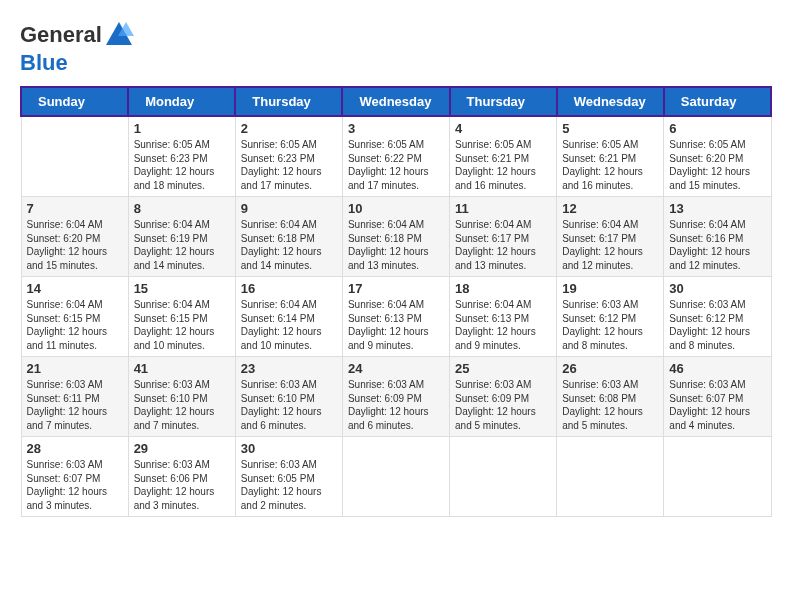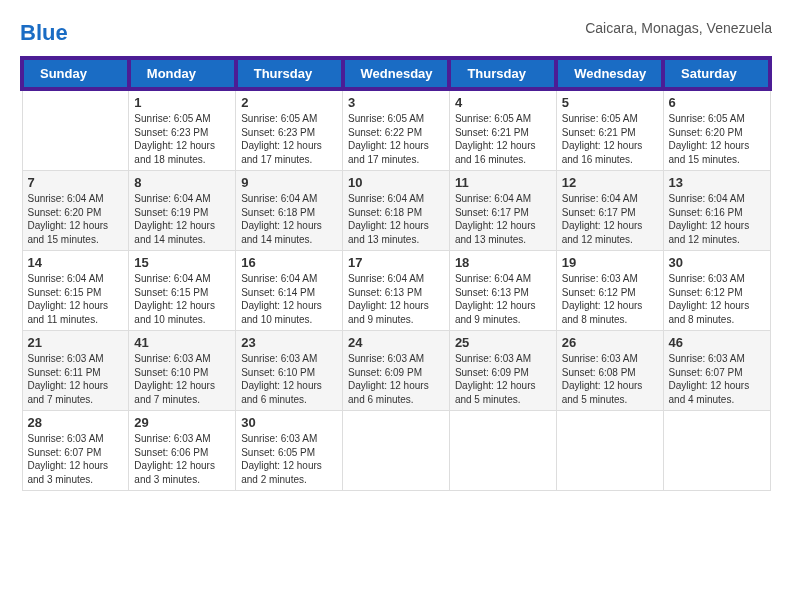--- a/index.html
+++ b/index.html
@@ -57,21 +57,21 @@
       border-collapse: collapse;
       table-layout: fixed;
     }
     .calendar th {
       background-color: #1a6cc4;
       color: #fff;
       padding: 6px 16px;
       font-size: 13px;
       font-weight: bold;
       text-align: left;
-      border: 4px solid #4c1d95;
+      border: 2px solid #4c1d95;
     }
     .calendar td {
       vertical-align: top;
       padding: 4px 5px;
       border: 1px solid #ddd;
       font-size: 10.5px;
       color: #333;
       height: 80px;
       width: 108px;
     }
@@ -93,24 +93,30 @@
     }
     .week-row:nth-child(even) td {
       background: #f5f5f5;
     }
   </style>
 </head>
 <body>
 
 <div class="header">
   <div class="logo">
+    <div class="logo-text">
+      <span class="logo-general">General</span>
+      <svg class="logo-icon" viewBox="0 0 30 30">
+        <polygon points="15,2 28,25 2,25" fill="#1a6cc4"></polygon>
+        <polygon points="22,2 30,16 14,16" fill="#4da6ff" opacity="0.7"></polygon>
+      </svg>
+    </div>
     <span class="logo-blue">Blue</span>
   </div>
   <div class="title-area">
-    <div class="subtitle">Caicara, Monagas, Venezuela</div>
   </div>
 </div>
 
 <table class="calendar">
   <thead>
     <tr>
 
     <th>Sunday</th>
         <th>Monday</th>
         <th>Thursday</th>

